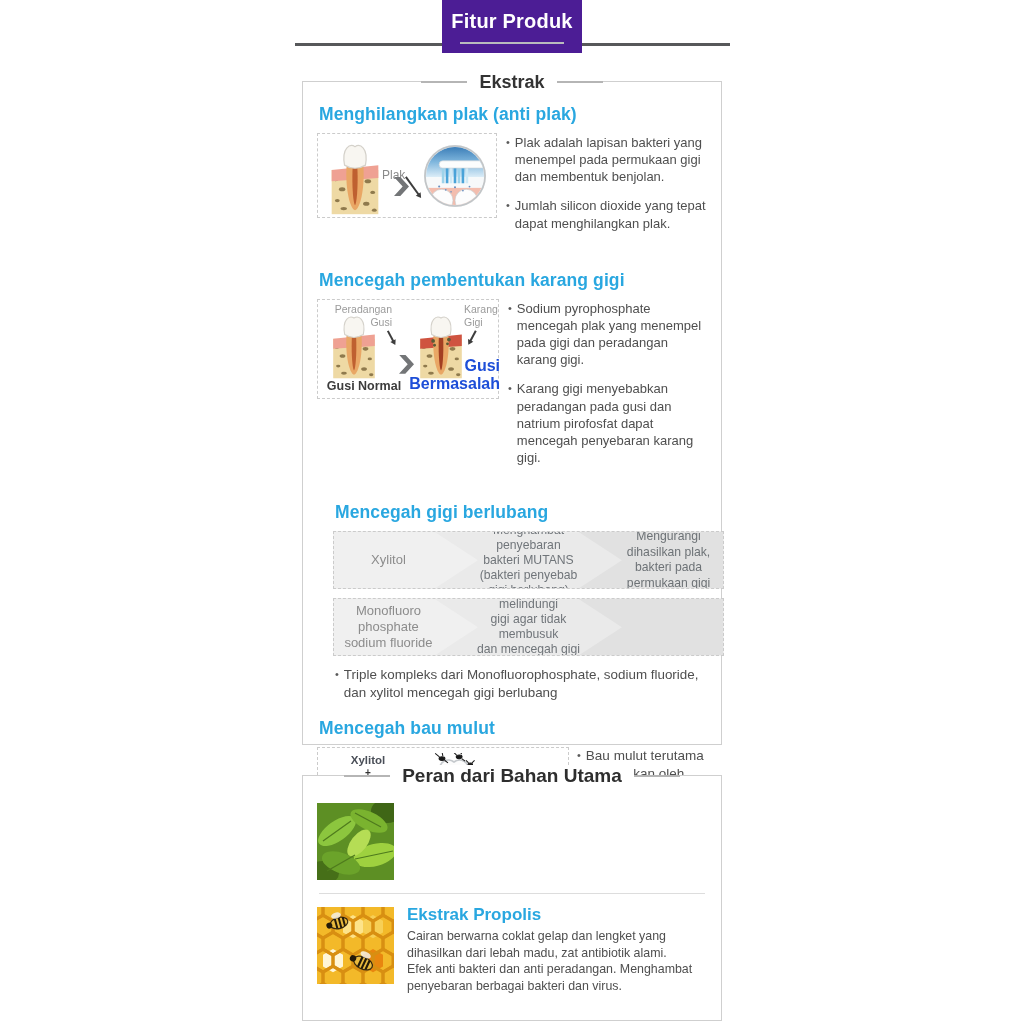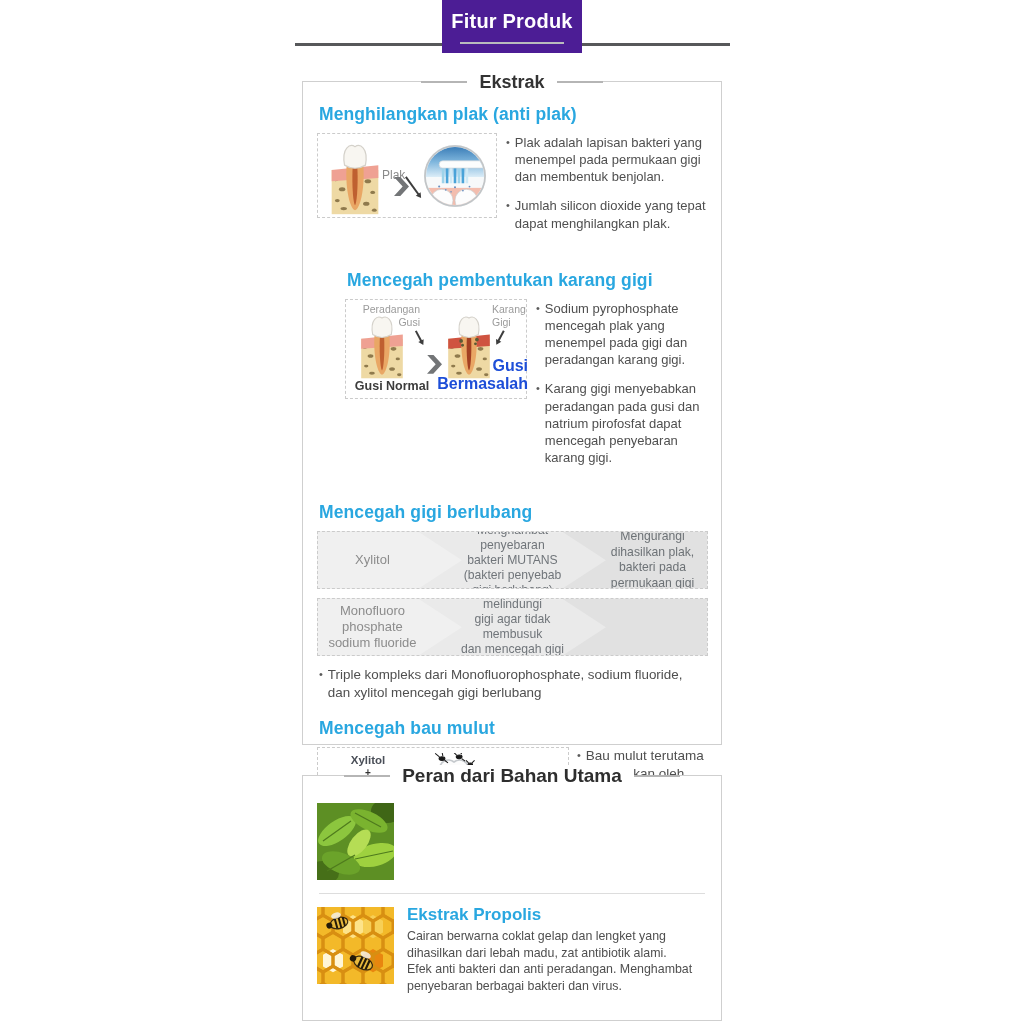--- a/index.html
+++ b/index.html
@@ -21,21 +21,21 @@
                  display:flex; align-items:center; justify-content:center; pointer-events:none; }
   .panel-title .seg { width:46px; height:2px; background:#b5b5b5; }
   .panel-title .txt { background:#fff; padding:0 12px; color:#333; font-weight:bold; }
   .fungsi { margin-top:28px; height:664px; padding:22px 14px 0; }
   .fungsi .panel-title .txt { font-size:18px; }
   .peran  { margin-top:30px; height:246px; padding:27px 14px 0; }
   .peran  .panel-title .txt { font-size:19px; color:#2e2e2e; }
 
   
   h3.sec-head { font-size:17.5px; font-weight:bold; color:#29a7e0; margin:0 0 8px 2px; letter-spacing:.1px; }
-  .sec1 { margin-top:0; }  .sec2 { margin-top:26px;margin-left:28px; }  .sec3 { margin-top:24px; }  .sec4 { margin-top:16px; }
+  .sec1 { margin-top:0; }  .sec2 { margin-top:26px; }  .sec3 { margin-top:24px;margin-left:16px; }  .sec4 { margin-top:16px; }
   .row { display:flex; }
   .dash-box { position:relative; border:1px dashed #cbcbcb; background:#fff; flex:none; }
   .bullets { margin-left:9px; padding-top:1px; }
   .bullet { display:flex; margin-bottom:12px; font-size:13px; line-height:1.32; color:#4f4f4f; }
   .bullet::before { content:"•"; flex:none; margin-right:5px; font-size:11px; line-height:17px; color:#5a5a5a; }
   .pre { white-space:pre-line; }
 
   
   .chev { position:absolute; width:15px; height:19px; background:#737577;
           clip-path:polygon(0 0,42% 0,100% 50%,42% 100%,0 100%,58% 50%); }

